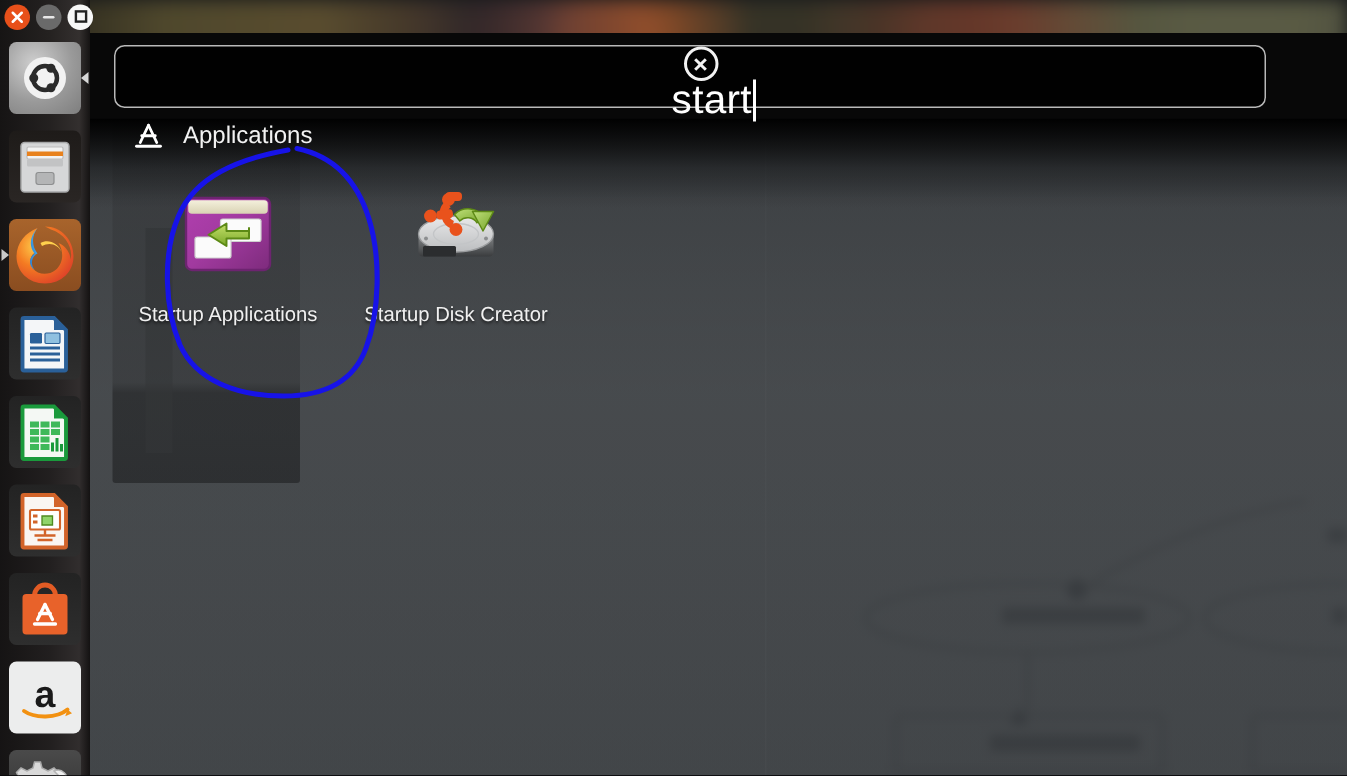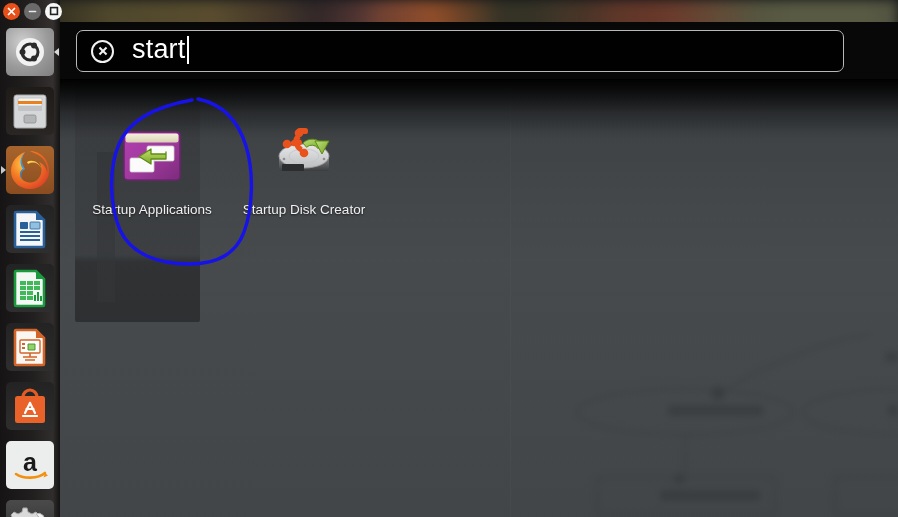--- a/index.html
+++ b/index.html
@@ -113,20 +113,21 @@
     position: absolute;
     left: 16px; top: 8px;
     width: 768px; height: 42px;
     box-sizing: border-box;
     border: 1px solid #b9b9b9;
     border-radius: 7px;
     background: #010101;
     display: flex;
     align-items: center;
     padding-left: 14px;
+    flex-direction: column;
   }
   .clear-icon {
     width: 19px; height: 19px;
     border-radius: 50%;
     border: 2px solid #f2f2f2;
     position: relative;
     flex: 0 0 auto;
   }
   .clear-icon::before, .clear-icon::after {
     content:"";
@@ -326,20 +327,33 @@
     <div class="dash-topbar"></div>
     <div class="dash-bottom-fade"></div>
 
     <div class="search-bar">
       <div class="clear-icon"></div>
       <div class="search-text">
         <span>start</span><span class="caret"></span>
       </div>
     </div>
 
+    <div class="category-header">
+      <span class="apps-lens-icon">
+        <svg width="22" height="20" viewBox="0 0 22 20" xmlns="http://www.w3.org/2000/svg">
+          <g stroke="#ffffff" stroke-width="1.9" fill="none" stroke-linecap="round">
+            <path d="M11 2.5 L5.5 14"></path>
+            <path d="M11 2.5 L16.5 14"></path>
+            <path d="M6.5 9.5 L15.5 9.5"></path>
+            <path d="M3 16.5 L19 16.5"></path>
+          </g>
+        </svg>
+      </span>
+      <span class="category-label">Applications</span>
+    </div>
 
     <div class="results">
 
       <div class="result-item">
         <div class="result-icon">
           <svg width="66" height="66" viewBox="0 0 66 66" xmlns="http://www.w3.org/2000/svg">
             <defs>
               <linearGradient id="sa_body" x1="0" y1="0" x2="1" y2="1">
                 <stop offset="0" stop-color="#b23fb0"></stop>
                 <stop offset="0.5" stop-color="#a13a9f"></stop>

